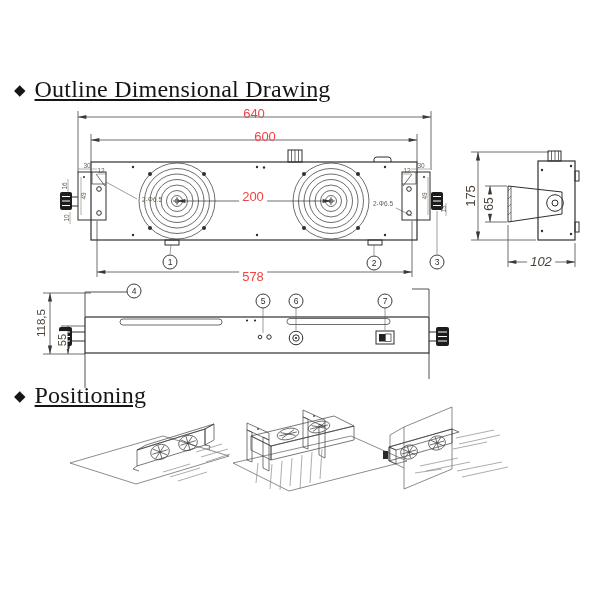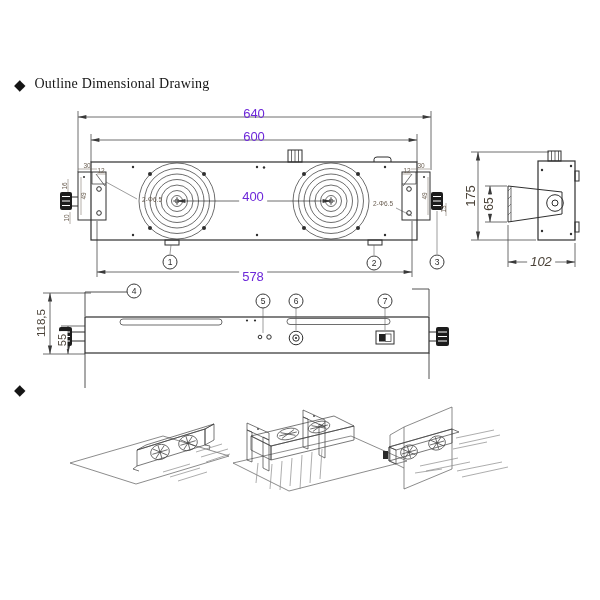--- a/index.html
+++ b/index.html
@@ -1,22 +1,22 @@
 <!DOCTYPE html>
 <html><head>
 <meta charset="utf-8">
 <style>
   html,body{margin:0;padding:0;background:#fff;}
   #stage{position:relative;width:600px;height:600px;background:#ffffff;overflow:hidden;
          font-family:"Liberation Sans",sans-serif;}
   #art{position:absolute;left:0;top:0;width:600px;height:600px;}
   .title{position:absolute;display:flex;align-items:center;gap:9px;color:#151515;}
   .title .bullet{font-size:15px;line-height:1;}
-  .title .txt{font-family:"Liberation Serif",serif;font-size:14px;letter-spacing:.2px;}
-  .lbl{position:absolute;transform:translate(-50%,-50%);font-size:13px;color:#6d28d9;
+  .title .txt{font-family:"Liberation Serif",serif;font-size:24px;letter-spacing:.2px;text-decoration:underline;}
+  .lbl{position:absolute;transform:translate(-50%,-50%);font-size:13px;color:#ef4444;
        white-space:nowrap;line-height:1;}
   .dk{color:#4a4238;}
   .sm{font-size:6.5px;color:#6b5f52;}
   .rot{transform:translate(-50%,-50%) rotate(-90deg);}
   .bgw{background:#fff;padding:0 3px;}
   .co{position:absolute;transform:translate(-50%,-50%);width:13px;height:13px;border:1px solid #3a3a3a;
       border-radius:50%;background:#fff;font-size:8.5px;color:#2c2c2c;display:flex;
       align-items:center;justify-content:center;line-height:1;}
 </style>
 </head>
@@ -346,25 +346,26 @@
       </g>
     </g>
   </svg>
 
   <div class="title" style="left:14px;top:76px;">
     <span class="bullet">◆</span>
     <span class="txt">Outline Dimensional Drawing</span>
   </div>
   <div class="title" style="left:14px;top:382px;">
     <span class="bullet">◆</span>
+    <span class="txt">Positioning</span>
   </div>
 
   <span class="lbl" style="left:254px;top:113px;">640</span>
-  <span class="lbl" style="left:254px;top:136px;">600</span>
-  <span class="lbl bgw" style="left:253px;top:196px;">400</span>
+  <span class="lbl" style="left:265px;top:136px;">600</span>
+  <span class="lbl bgw" style="left:253px;top:196px;">200</span>
   <span class="lbl bgw" style="left:253px;top:276px;">578</span>
 
   <span class="lbl sm" style="left:152px;top:200px;">2-Φ6.5</span>
   <span class="lbl sm" style="left:383px;top:204px;">2-Φ6.5</span>
 
   <span class="lbl sm" style="left:87px;top:166px;">30</span>
   <span class="lbl sm" style="left:101px;top:171px;">12</span>
   <span class="lbl sm rot" style="left:65px;top:186px;">16</span>
   <span class="lbl sm rot" style="left:84px;top:196px;">49</span>
   <span class="lbl sm rot" style="left:67px;top:218px;">10</span>

